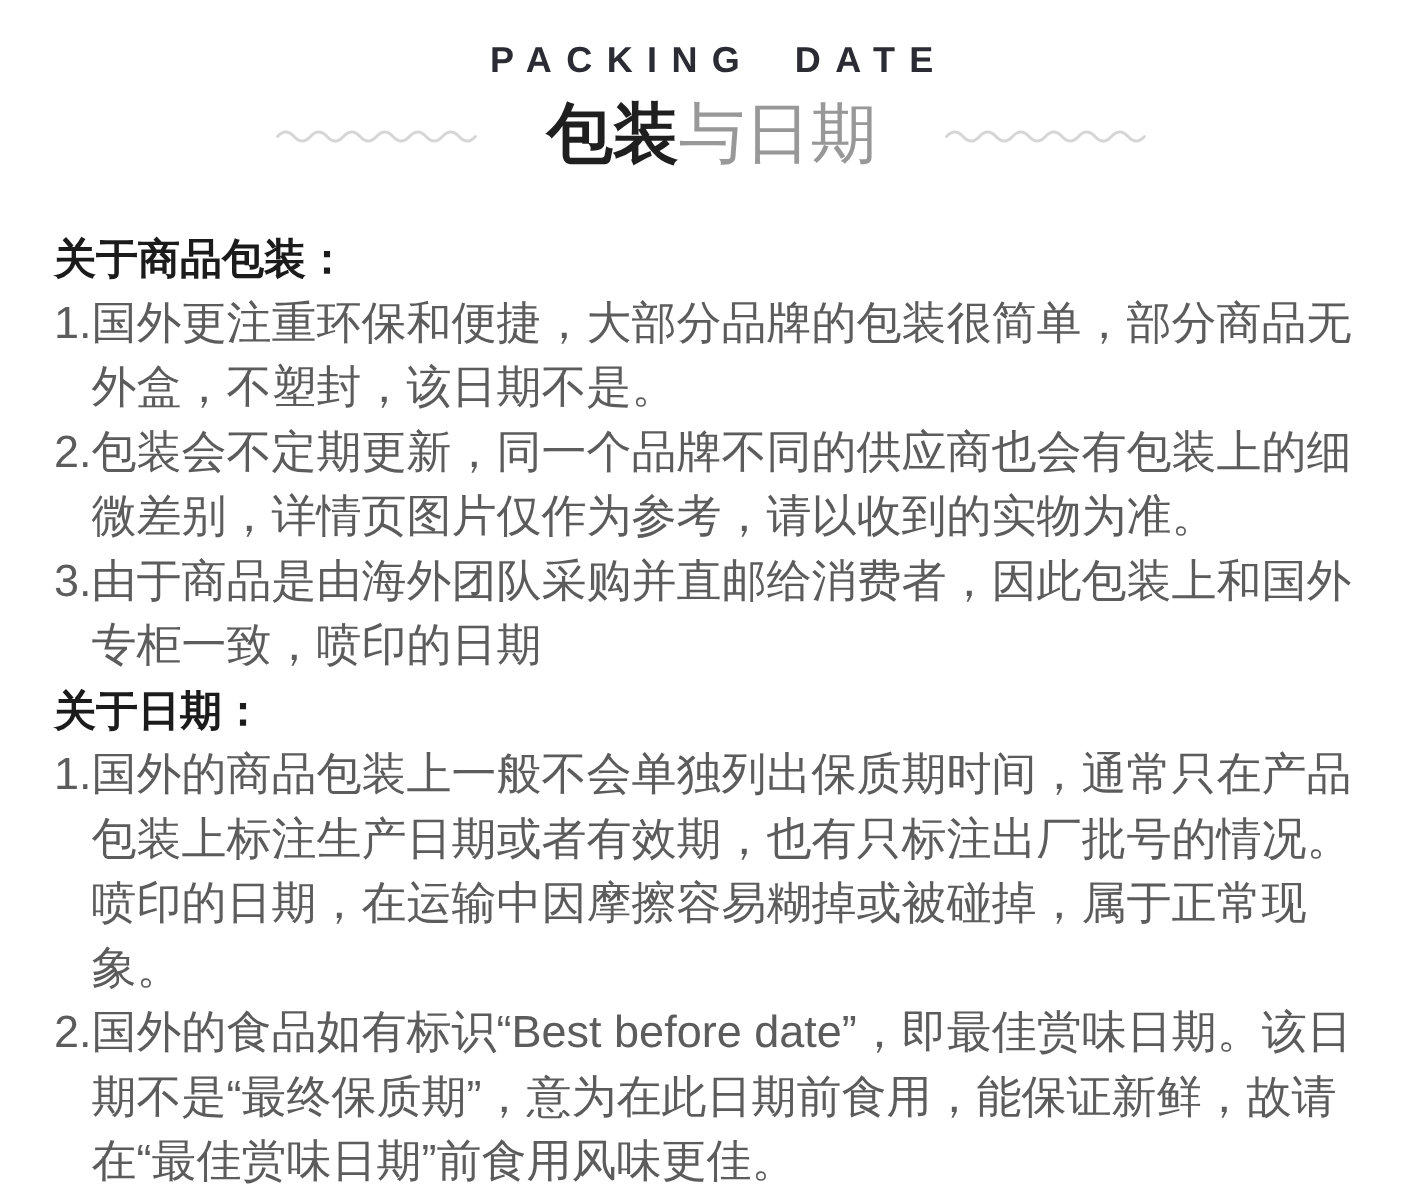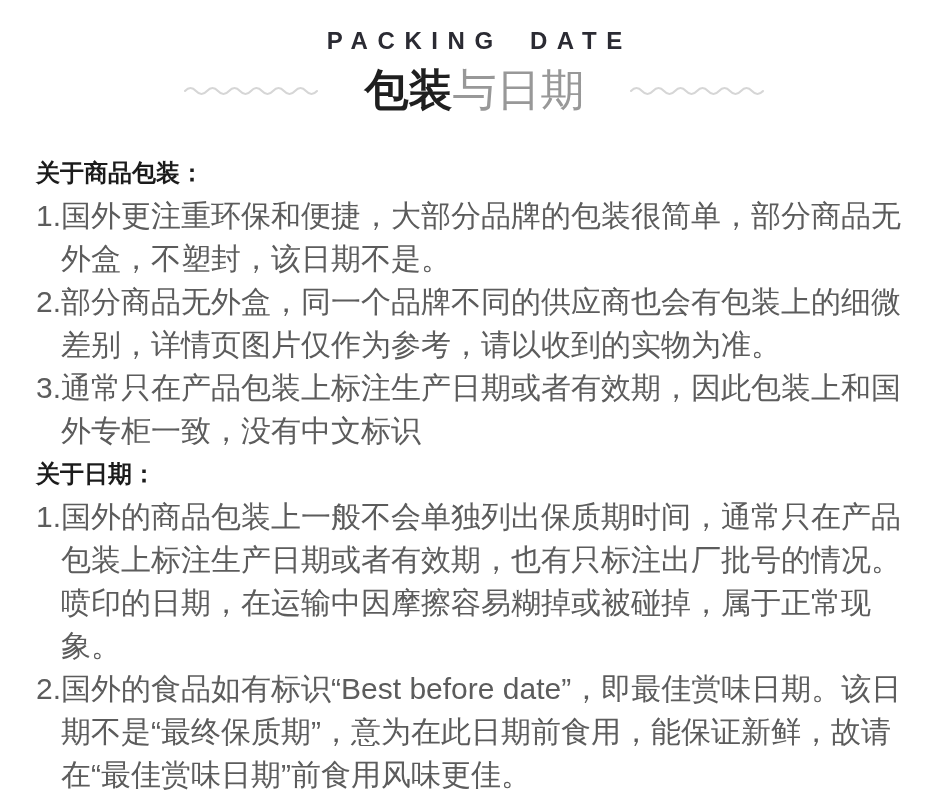--- a/index.html
+++ b/index.html
@@ -57,21 +57,21 @@
   }
   
   .content {
     padding: 32px 36px 0 36px;
     font-size: 30px;
     line-height: 43px;
     color: #5c5c5c;
   }
   .section-heading {
     margin: 0;
-    font-size: 24px;
+    font-size: 28px;
     line-height: 43px;
     font-weight: 700;
     color: #1b1b1b;
   }
   .list-item {
     display: flex;
     align-items: flex-start;
   }
   .marker {
     flex: 0 0 auto;
@@ -108,26 +108,26 @@
     <section>
       <h2 class="section-heading">关于商品包装：</h2>
 
       <div class="list-item">
         <span class="marker">1.</span>
         <span class="item-text">国外更注重环保和便捷，大部分品牌的包装很简单，部分商品无外盒，不塑封，该日期不是。</span>
       </div>
 
       <div class="list-item">
         <span class="marker">2.</span>
-        <span class="item-text">部分商品无外盒，同一个品牌不同的供应商也会有包装上的细微差别，详情页图片仅作为参考，请以收到的实物为准。</span>
+        <span class="item-text">包装会不定期更新，同一个品牌不同的供应商也会有包装上的细微差别，详情页图片仅作为参考，请以收到的实物为准。</span>
       </div>
 
       <div class="list-item">
         <span class="marker">3.</span>
-        <span class="item-text">通常只在产品包装上标注生产日期或者有效期，因此包装上和国外专柜一致，没有中文标识</span>
+        <span class="item-text">由于商品是由海外团队采购并直邮给消费者，因此包装上和国外专柜一致，喷印的日期</span>
       </div>
     </section>
 
     <section>
       <h2 class="section-heading">关于日期：</h2>
 
       <div class="list-item">
         <span class="marker">1.</span>
         <span class="item-text">国外的商品包装上一般不会单独列出保质期时间，通常只在产品包装上标注生产日期或者有效期，也有只标注出厂批号的情况。喷印的日期，在运输中因摩擦容易糊掉或被碰掉，属于正常现象。</span>
       </div>

